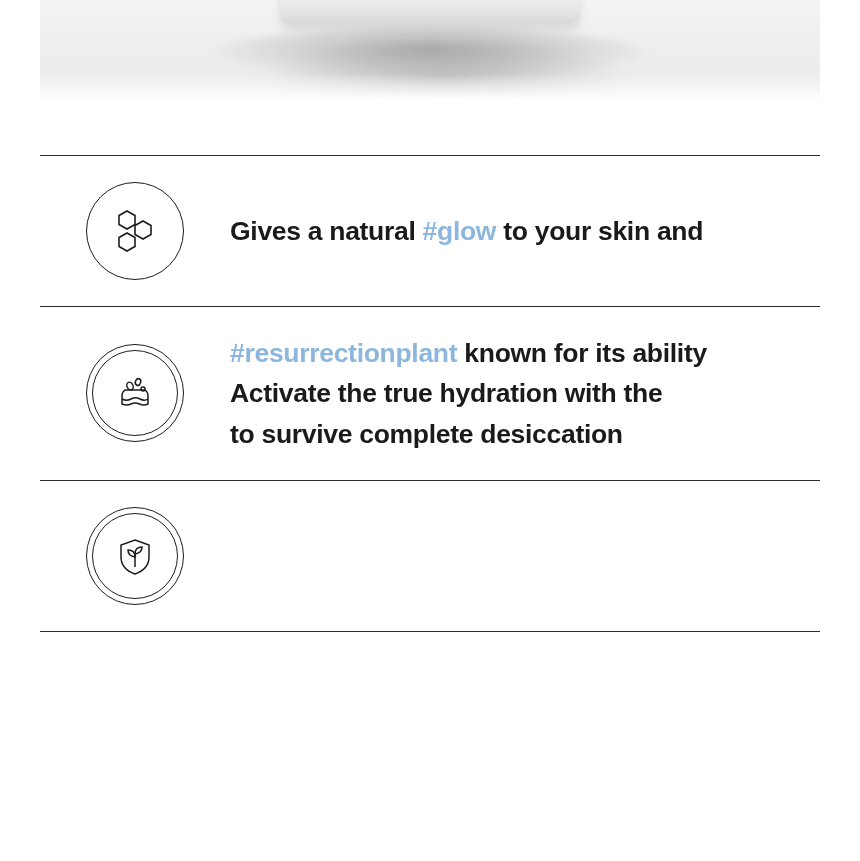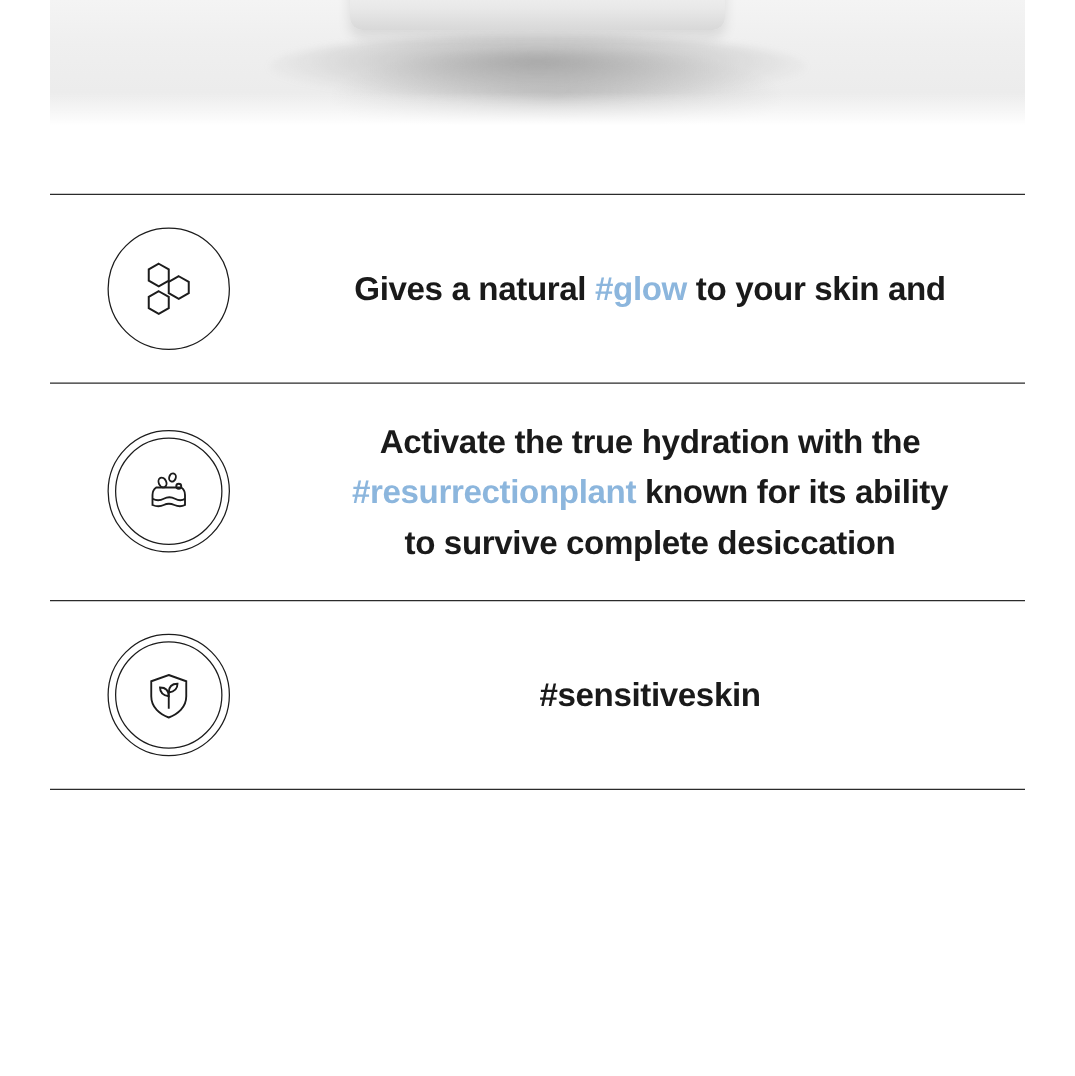--- a/index.html
+++ b/index.html
@@ -106,21 +106,20 @@
     position: absolute;
     left: 5px; top: 5px; right: 5px; bottom: 5px;
     border-radius: 50%;
     border: 1.1px solid #1c1c1c;
   }
   .icon-circle svg { display: block; position: relative; z-index: 2; }
 
   .text-cell {
     flex: 1 1 auto;
     padding-right: 10px;
-    text-align: center;
   }
   .feature-text {
     font-size: 26.5px;
     line-height: 1.52;
     font-weight: bold;
     color: #1a1a1a;
     letter-spacing: -0.3px;
   }
   .tag {
     color: #8cb6dd;
@@ -174,42 +173,41 @@
           <path d="M14 30 q0 -4 3 -6 h20 q3 2 3 6 v8 q-4 2 -8.5 0 t-8.5 0 t-9 0 z"></path>
           <path d="M14 33 q4.5 2.4 9 0 t9 0 t8 0"></path>
           <ellipse cx="22" cy="20" rx="3" ry="4" transform="rotate(-25 22 20)"></ellipse>
           <ellipse cx="30" cy="16" rx="2.6" ry="3.4" transform="rotate(20 30 16)"></ellipse>
           <circle cx="35" cy="23" r="2"></circle>
         </svg>
       </div>
     </div>
     <div class="text-cell">
       <div class="feature-text">
+          <div><span class="tag">#resurrectionplant</span><span class="tag-dark"> known for its ability</span></div>
           <div><span class="tag-dark">Activate the true hydration with the</span></div>
-          <div><span class="tag">#resurrectionplant</span><span class="tag-dark"> known for its ability</span></div>
           <div><span class="tag-dark">to survive complete desiccation</span></div>
         </div>
     </div>
   </div>
 
   <div class="rule"></div>
 
   <div class="feature-row">
     <div class="icon-cell">
       <div class="icon-circle double">
         <svg width="54" height="54" viewBox="0 0 54 54" fill="none" stroke="#1c1c1c" stroke-width="1.5">
           <path d="M27 11 L41 16 v12 c0 9 -7 14.5 -14 17 c-7 -2.5 -14 -8 -14 -17 V16 z"></path>
           <path d="M27 38 V24"></path>
           <path d="M27 28 q-7 -1 -7 -7 q7 0 7 7 z"></path>
           <path d="M27 25 q7 -1 7 -7 q-7 0 -7 7 z"></path>
         </svg>
       </div>
     </div>
     <div class="text-cell">
       <div class="feature-text">
-          <div><span class="tag-dark">#sensitiveskin</span></div>
         </div>
     </div>
   </div>
 
   <div class="rule"></div>
 
 </div>
 
 </body></html>

